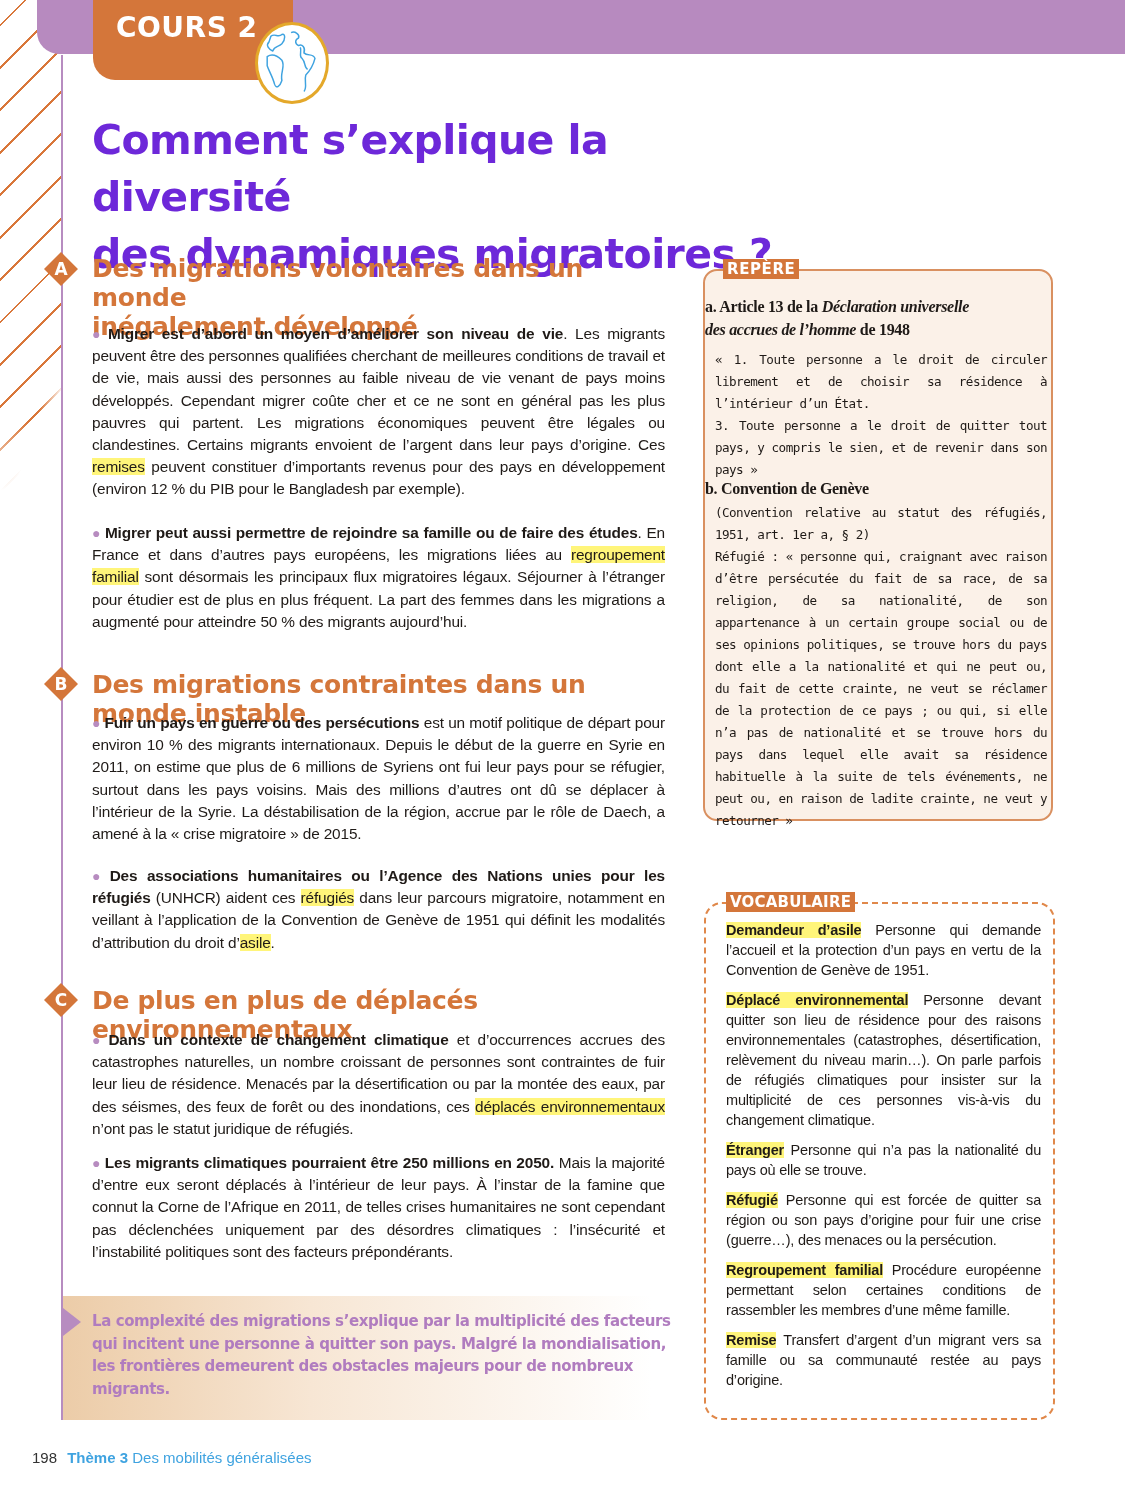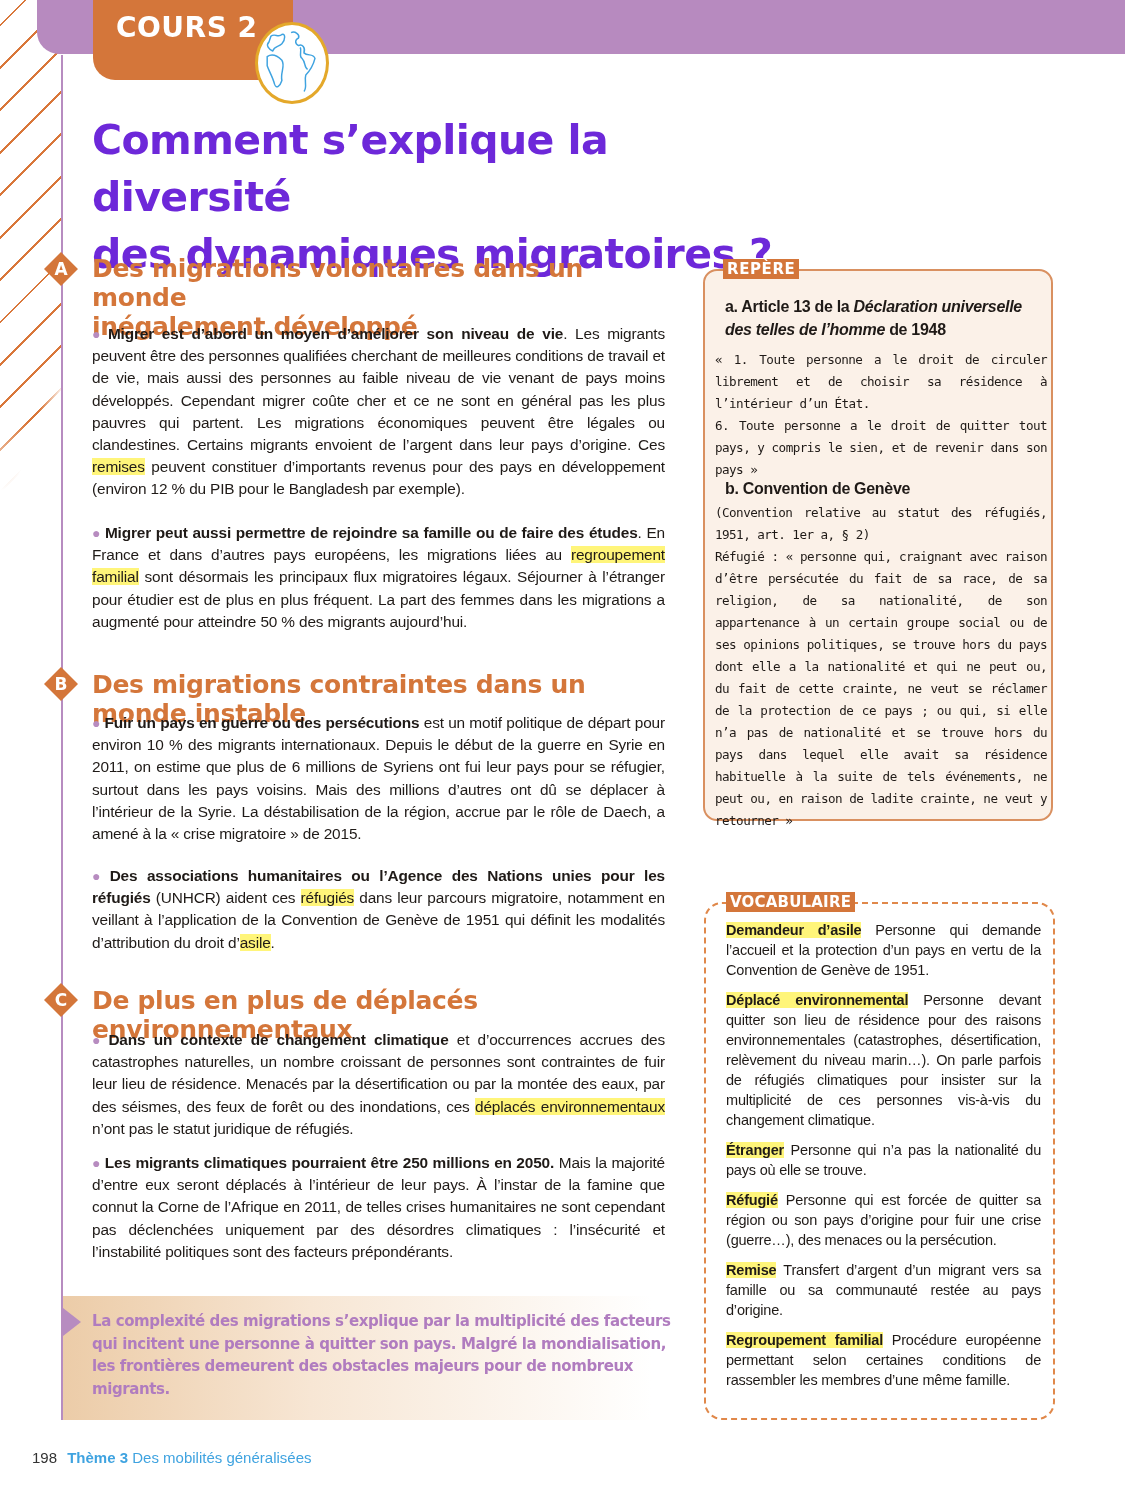--- a/index.html
+++ b/index.html
@@ -104,22 +104,22 @@
   .repere {
     position: absolute; left: 703px; top: 269px; width: 350px; height: 552px;
     background: #fbf1e8; border: 2px solid #d99060; border-radius: 14px;
   }
   .tag {
     position: absolute; background: #d4763a; color: #fff; font-weight: bold;
     font-family: "DejaVu Sans", sans-serif; padding: 1px 4px;
   }
   .repere .tag { left: 18px; top: -12px; font-size: 15px; letter-spacing: 0.6px; }
   .repere .rh {
-    position: absolute; left: 20px; width: 330px;
-    font-family: Liberation Sans, sans-serif; font-weight: bold; font-size: 16px; line-height: 23px;
+    position: absolute; left: 0; width: 330px;
+    font-family: Liberation Serif, serif; font-weight: bold; font-size: 16px; line-height: 23px;
     letter-spacing: -0.3px;
   }
   .repere .rt {
     position: absolute; left: 10px; width: 332px;
     font-family: "DejaVu Sans Mono", monospace; font-size: 12.6px; line-height: 22px;
     text-align: justify; color: #1f1a17; letter-spacing: -0.55px;
   }
 
   
   .vocab {
@@ -210,33 +210,33 @@
 <div class="footer">
   <span class="pnum">198</span>
   <span class="theme">Thème 3</span>
   <span class="sub">Des mobilités généralisées</span>
 </div>
 
 <div class="repere">
   <div class="tag">REPÈRE</div>
   <div class="rh" style="top:24px">
     <span>a. Article 13 de la </span><i>Déclaration universelle</i><br>
-    <i>des telles de l’homme</i><span> de 1948</span>
+    <i>des accrues de l’homme</i><span> de 1948</span>
   </div>
   <p class="rt" style="top:78px">« 1. Toute personne a le droit de circuler librement et de choisir sa résidence à l’intérieur d’un État.</p>
-  <p class="rt" style="top:144px">6. Toute personne a le droit de quitter tout pays, y compris le sien, et de revenir dans son pays »</p>
+  <p class="rt" style="top:144px">3. Toute personne a le droit de quitter tout pays, y compris le sien, et de revenir dans son pays »</p>
 
   <div class="rh" style="top:206px">b. Convention de Genève</div>
   <p class="rt" style="top:231px">(Convention relative au statut des réfugiés, 1951, art. 1er a, § 2)</p>
   <p class="rt" style="top:275px">Réfugié : « personne qui, craignant avec raison d’être persécutée du fait de sa race, de sa religion, de sa nationalité, de son appartenance à un certain groupe social ou de ses opinions politiques, se trouve hors du pays dont elle a la nationalité et qui ne peut ou, du fait de cette crainte, ne veut se réclamer de la protection de ce pays ; ou qui, si elle n’a pas de nationalité et se trouve hors du pays dans lequel elle avait sa résidence habituelle à la suite de tels événements, ne peut ou, en raison de ladite crainte, ne veut y retourner »</p>
 </div>
 
 <div class="vocab">
   <div class="tag">VOCABULAIRE</div>
   <div class="entries">
     <p class="entry"><span class="term">Demandeur d’asile</span><span> Personne qui demande l’accueil et la protection d’un pays en vertu de la Convention de Genève de 1951.</span></p>
     <p class="entry"><span class="term">Déplacé environnemental</span><span> Personne devant quitter son lieu de résidence pour des raisons environnementales (catastrophes, désertification, relèvement du niveau marin…). On parle parfois de réfugiés climatiques pour insister sur la multiplicité de ces personnes vis-à-vis du changement climatique.</span></p>
     <p class="entry"><span class="term">Étranger</span><span> Personne qui n’a pas la nationalité du pays où elle se trouve.</span></p>
     <p class="entry"><span class="term">Réfugié</span><span> Personne qui est forcée de quitter sa région ou son pays d’origine pour fuir une crise (guerre…), des menaces ou la persécution.</span></p>
+    <p class="entry"><span class="term">Regroupement familial</span><span> Procédure européenne permettant selon certaines conditions de rassembler les membres d’une même famille.</span></p>
     <p class="entry"><span class="term">Remise</span><span> Transfert d’argent d’un migrant vers sa famille ou sa communauté restée au pays d’origine.</span></p>
-    <p class="entry"><span class="term">Regroupement familial</span><span> Procédure européenne permettant selon certaines conditions de rassembler les membres d’une même famille.</span></p>
   </div>
 </div>
 
 </body></html>

